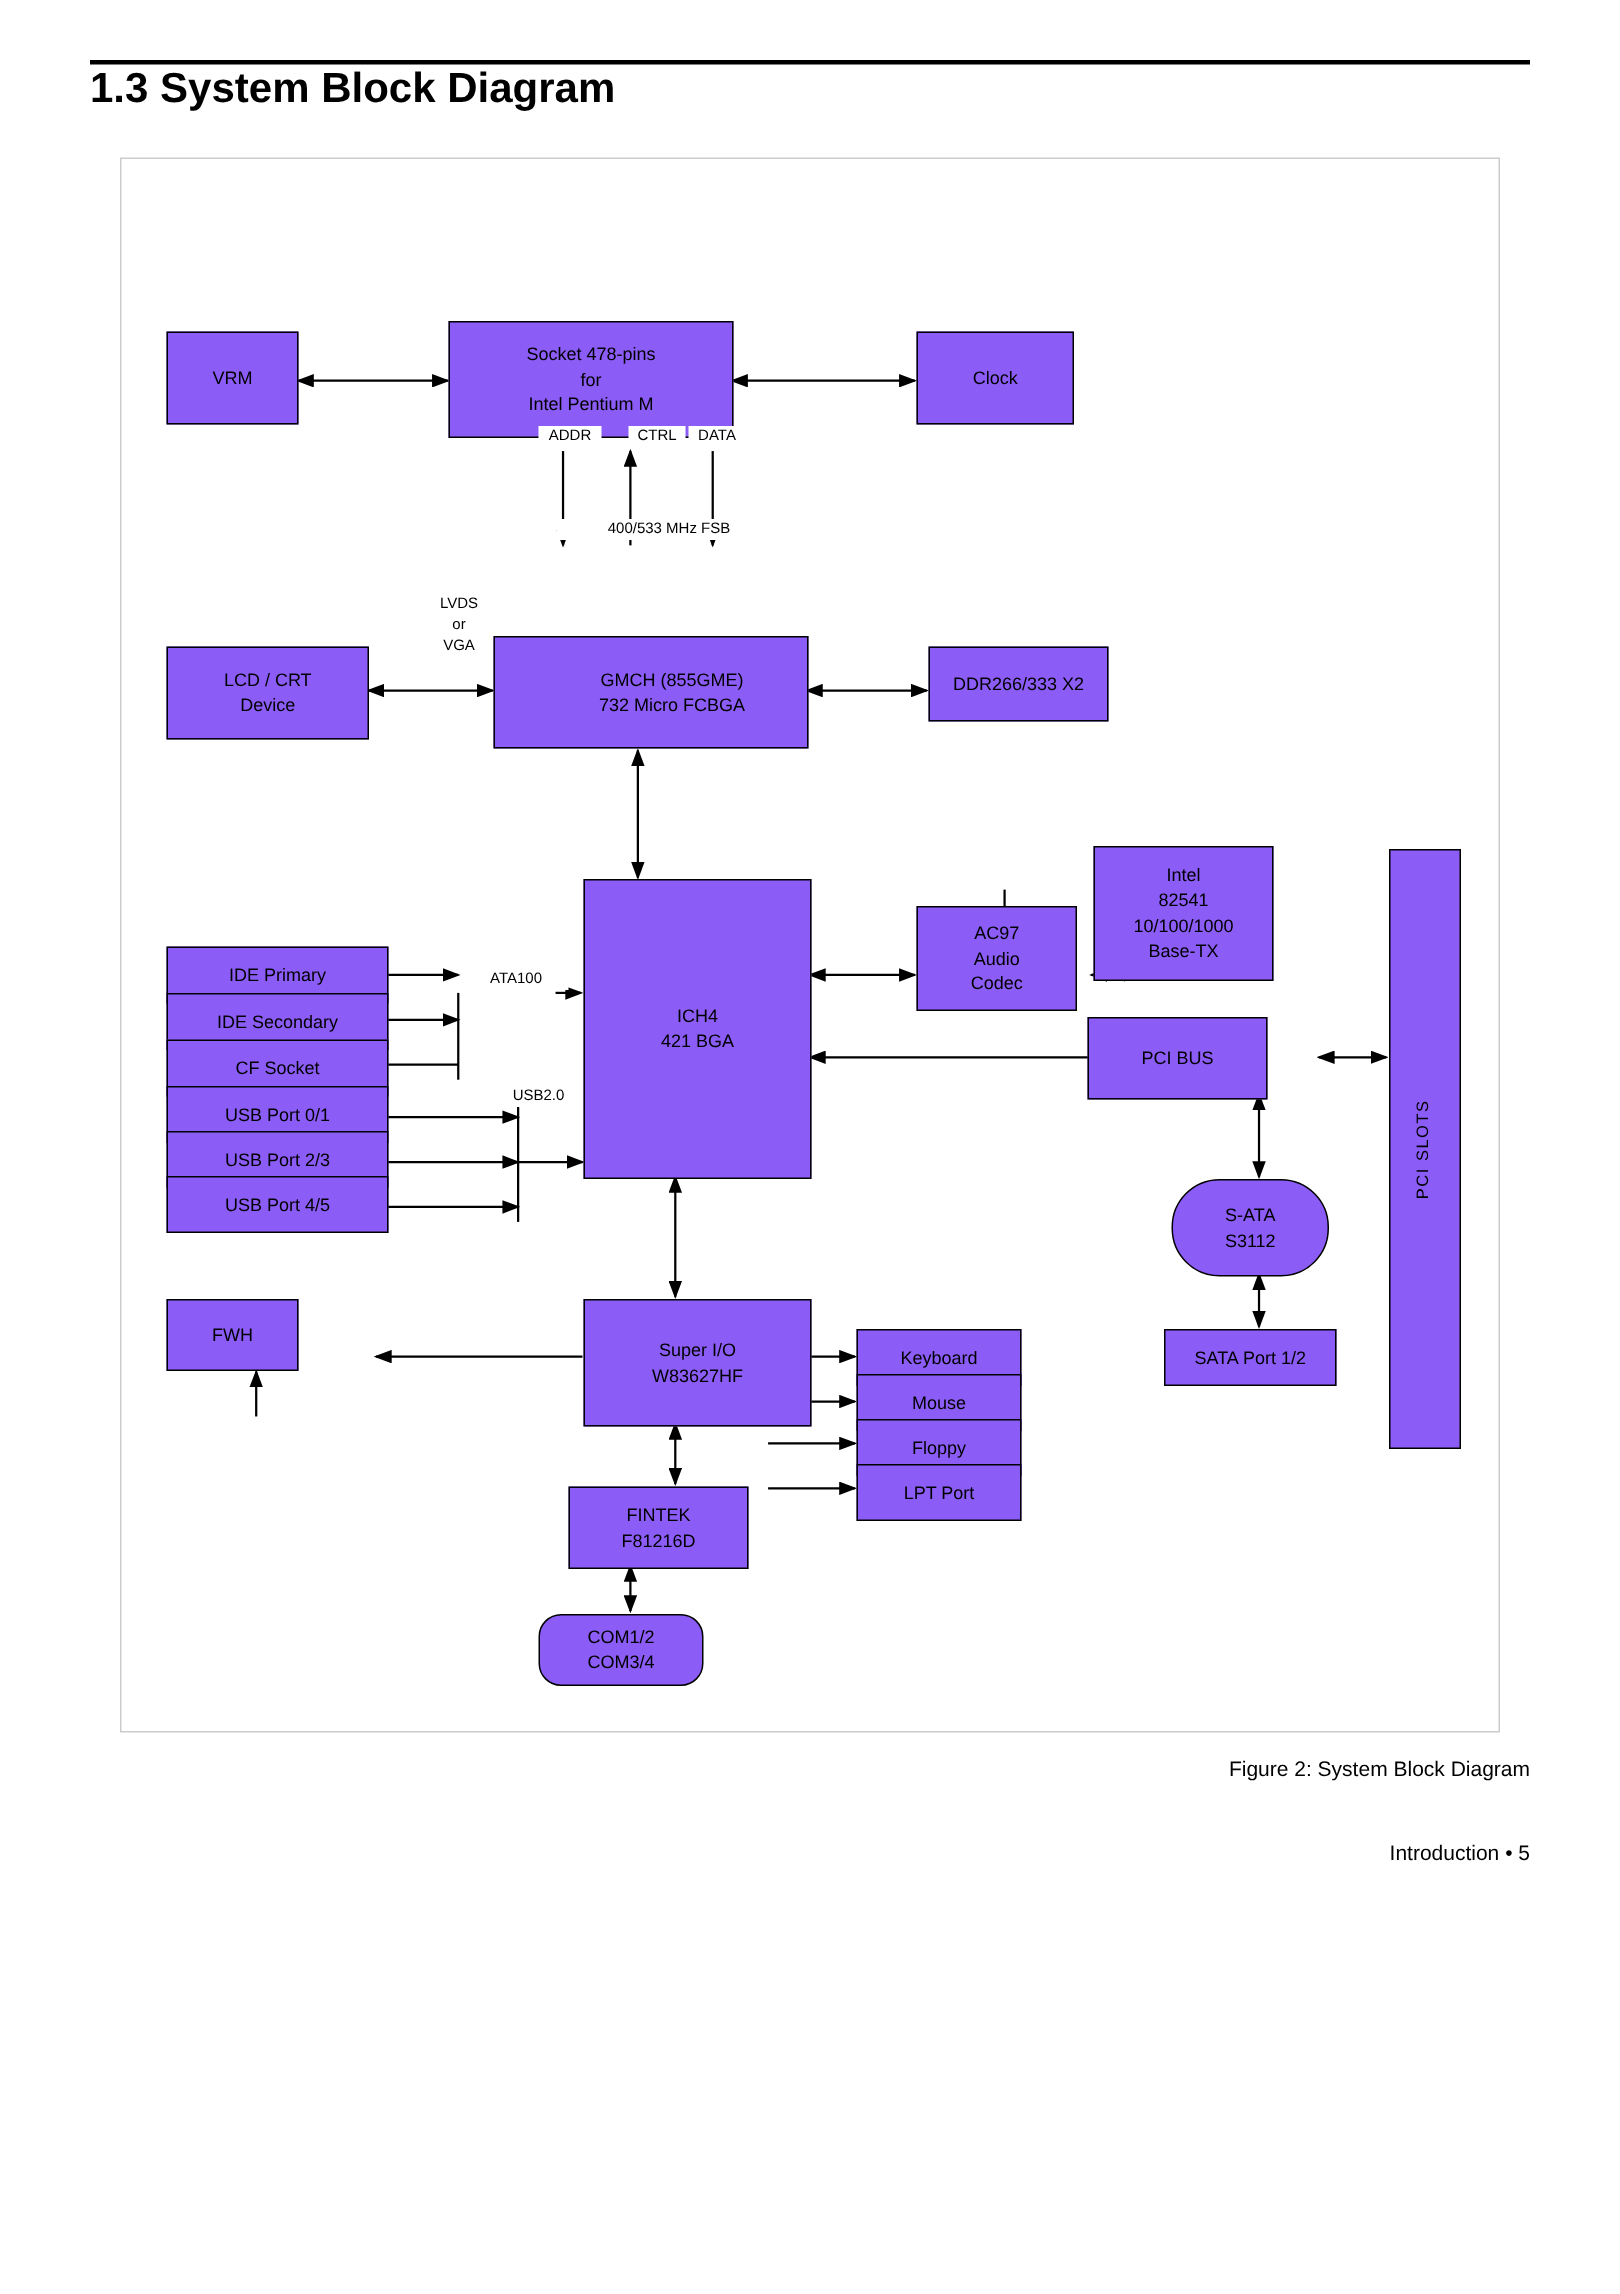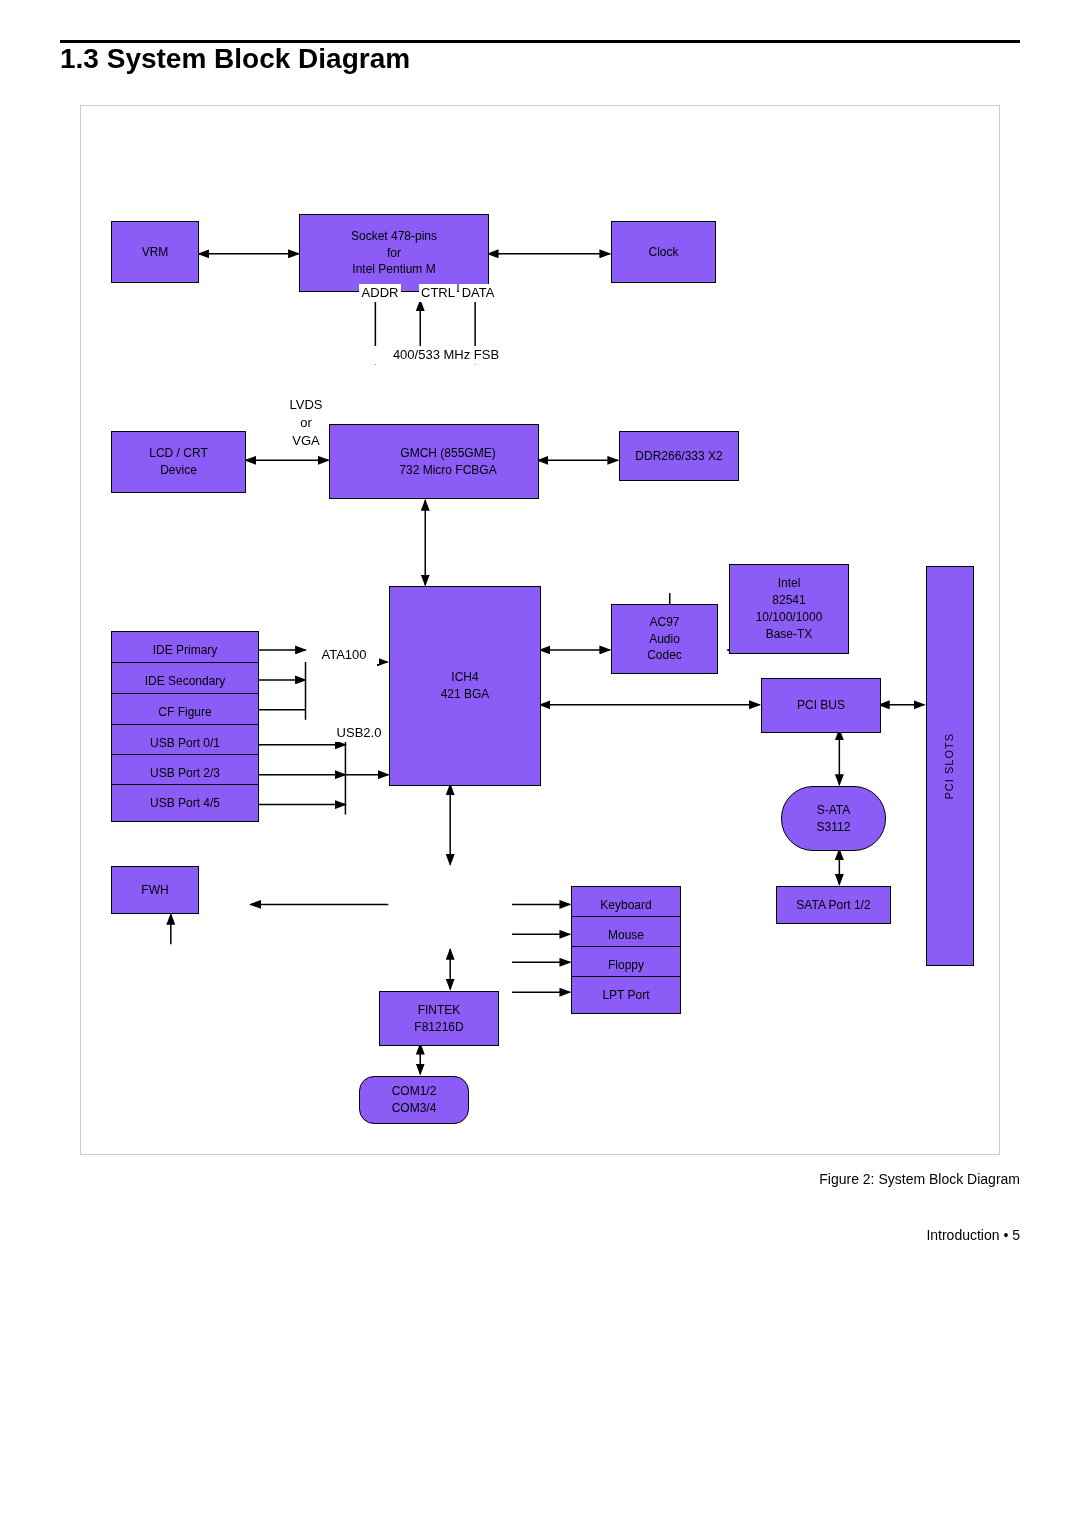--- a/index.html
+++ b/index.html
@@ -32,21 +32,21 @@
       display: flex;
       align-items: center;
       justify-content: center;
       text-align: center;
       font-size: 12px;
       line-height: 1.4;
       padding: 4px;
     }
     .label {
       position: absolute;
-      font-size: 13px;
+      font-size: 10px;
       text-align: center;
       line-height: 1.4;
       background: #fff;
     }
 
     
     svg.arrows {
       position: absolute;
       top: 0; left: 0;
       width: 100%; height: 100%;
@@ -177,46 +177,47 @@
   <div class="box" style="left:248px;top:318px;width:210px;height:75px;padding-left:32px;">GMCH (855GME)<br>732 Micro FCBGA</div>
 
   <div class="box" style="left:538px;top:325px;width:120px;height:50px;">DDR266/333 X2</div>
 
   <div class="box" style="left:30px;top:525px;width:148px;height:38px;">IDE Primary</div>
 
   <div class="box" style="left:30px;top:556px;width:148px;height:38px;">IDE Secondary</div>
 
   <div class="label" style="left:228px;top:540px;width:70px;">ATA100</div>
 
-  <div class="box" style="left:30px;top:587px;width:148px;height:38px;">CF Figure</div>
+  <div class="box" style="left:30px;top:587px;width:148px;height:38px;">CF Socket</div>
 
   <div class="box" style="left:30px;top:618px;width:148px;height:38px;">USB Port 0/1</div>
 
   <div class="box" style="left:30px;top:648px;width:148px;height:38px;">USB Port 2/3</div>
 
   <div class="box" style="left:30px;top:678px;width:148px;height:38px;">USB Port 4/5</div>
 
   <div class="label" style="left:248px;top:618px;width:60px;">USB2.0</div>
 
   <div class="box" style="left:308px;top:480px;width:152px;height:200px;">ICH4<br>421 BGA</div>
 
   <div class="box" style="left:530px;top:498px;width:107px;height:70px;">AC97<br>Audio<br>Codec</div>
 
   <div class="box" style="left:648px;top:458px;width:120px;height:90px;">Intel<br>82541<br>10/100/1000<br>Base-TX</div>
 
-  <div class="box" style="left:680px;top:572px;width:120px;height:55px;">PCI BUS</div>
+  <div class="box" style="left:644px;top:572px;width:120px;height:55px;">PCI BUS</div>
 
   <div class="box" style="left:700px;top:680px;width:105px;height:65px;border-radius:32px;">S-ATA<br>S3112</div>
 
   <div class="box" style="left:695px;top:780px;width:115px;height:38px;">SATA Port 1/2</div>
 
   <div class="box" style="left:845px;top:460px;width:48px;height:400px;">
     <span class="rotated">PCI SLOTS</span>
   </div>
 
+  <div class="box" style="left:308px;top:760px;width:152px;height:85px;">Super I/O<br>W83627HF</div>
 
   <div class="box" style="left:30px;top:760px;width:88px;height:48px;">FWH</div>
 
   <div class="box" style="left:298px;top:885px;width:120px;height:55px;">FINTEK<br>F81216D</div>
 
   <div class="box" style="left:490px;top:780px;width:110px;height:38px;">Keyboard</div>
 
   <div class="box" style="left:490px;top:810px;width:110px;height:38px;">Mouse</div>
 
   <div class="box" style="left:490px;top:840px;width:110px;height:38px;">Floppy</div>

